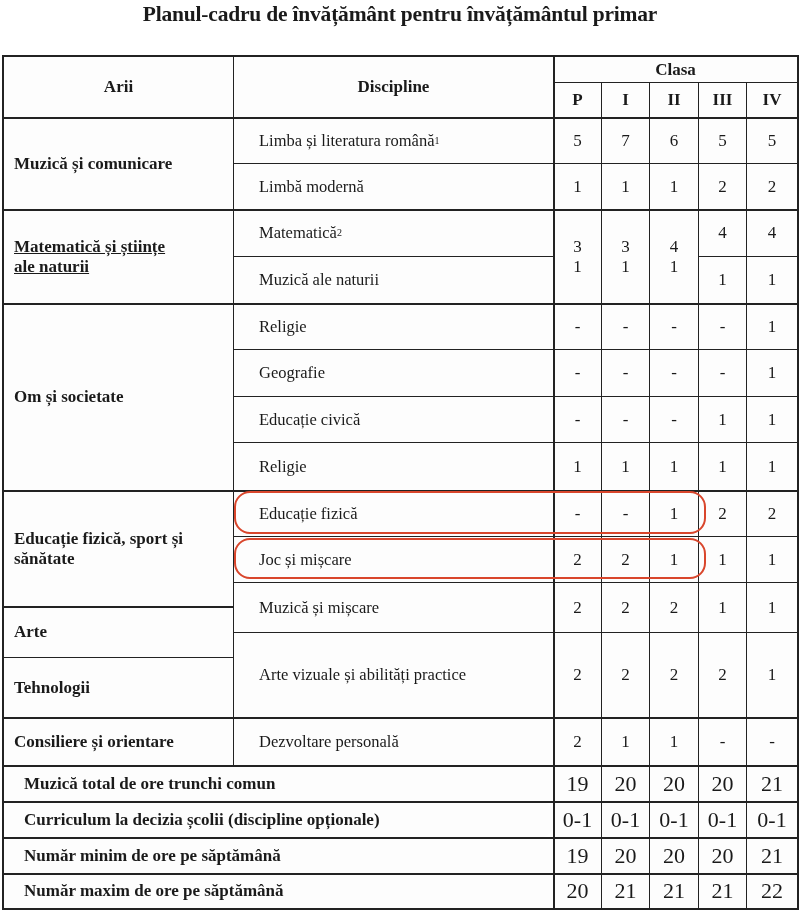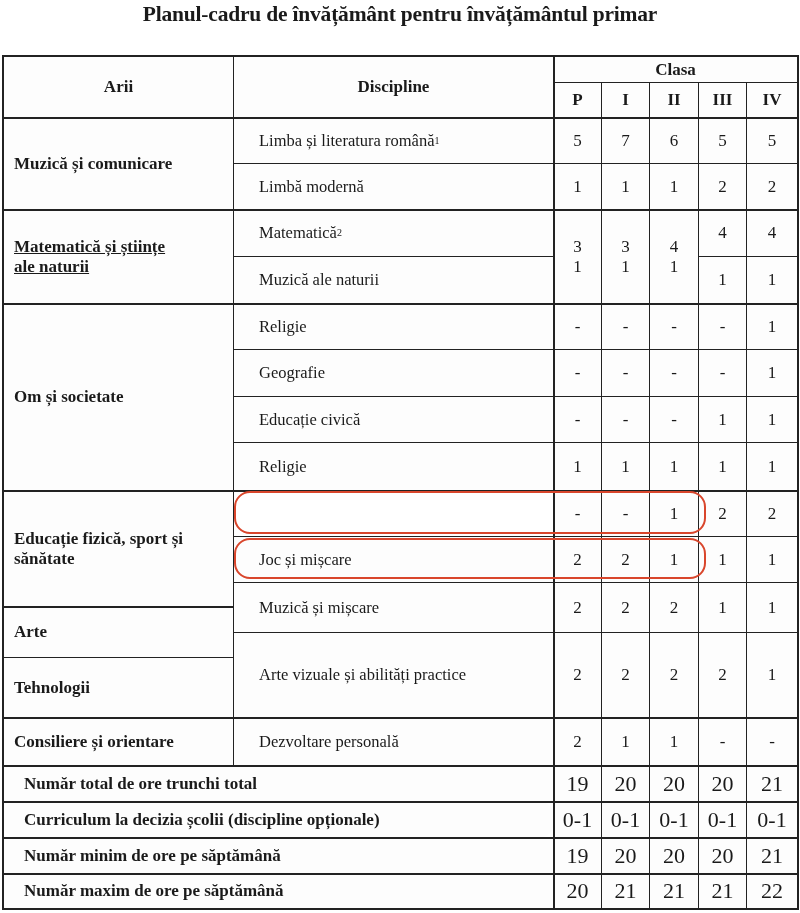--- a/index.html
+++ b/index.html
@@ -70,26 +70,27 @@
   <div class="cell disc" style="left:234px;top:164px;width:319px;height:45px;">Limbă modernă</div>
   <div class="cell disc" style="left:234px;top:210px;width:319px;height:46px;">
       <span>Matematică</span>
       <sup>2</sup>
     </div>
   <div class="cell disc" style="left:234px;top:257px;width:319px;height:46px;">Muzică ale naturii</div>
   <div class="cell disc" style="left:234px;top:304px;width:319px;height:45px;">Religie</div>
   <div class="cell disc" style="left:234px;top:350px;width:319px;height:46px;">Geografie</div>
   <div class="cell disc" style="left:234px;top:397px;width:319px;height:45px;">Educație civică</div>
   <div class="cell disc" style="left:234px;top:443px;width:319px;height:47px;">Religie</div>
+  <div class="cell disc" style="left:234px;top:491px;width:319px;height:45px;">Educație fizică</div>
   <div class="cell disc" style="left:234px;top:537px;width:319px;height:45px;">Joc și mișcare</div>
   <div class="cell disc" style="left:234px;top:583px;width:319px;height:49px;">Muzică și mișcare</div>
   <div class="cell disc" style="left:234px;top:633px;width:319px;height:84px;">Arte vizuale și abilități practice</div>
   <div class="cell disc" style="left:234px;top:718px;width:319px;height:47px;">Dezvoltare personală</div>
 
-  <div class="cell sum" style="left:4px;top:766px;width:549px;height:35px;">Număr total de ore trunchi total</div>
+  <div class="cell sum" style="left:4px;top:766px;width:549px;height:35px;">Muzică total de ore trunchi comun</div>
   <div class="cell sum" style="left:4px;top:802px;width:549px;height:35px;border-radius:12px;">Curriculum la decizia școlii (discipline opționale)</div>
   <div class="cell sum" style="left:4px;top:838px;width:549px;height:35px;">Număr minim de ore pe săptămână</div>
   <div class="cell sum" style="left:4px;top:874px;width:549px;height:34px;">Număr maxim de ore pe săptămână</div>
 
   <div id="grade-cells">
       <div class="cell num" style="left: 554px; top: 118px; width: 47px; height: 45px;">5</div>
       <div class="cell num" style="left: 602px; top: 118px; width: 47px; height: 45px;">7</div>
       <div class="cell num" style="left: 650px; top: 118px; width: 48px; height: 45px;">6</div>
       <div class="cell num" style="left: 699px; top: 118px; width: 47px; height: 45px;">5</div>
       <div class="cell num" style="left: 747px; top: 118px; width: 50px; height: 45px;">5</div>

